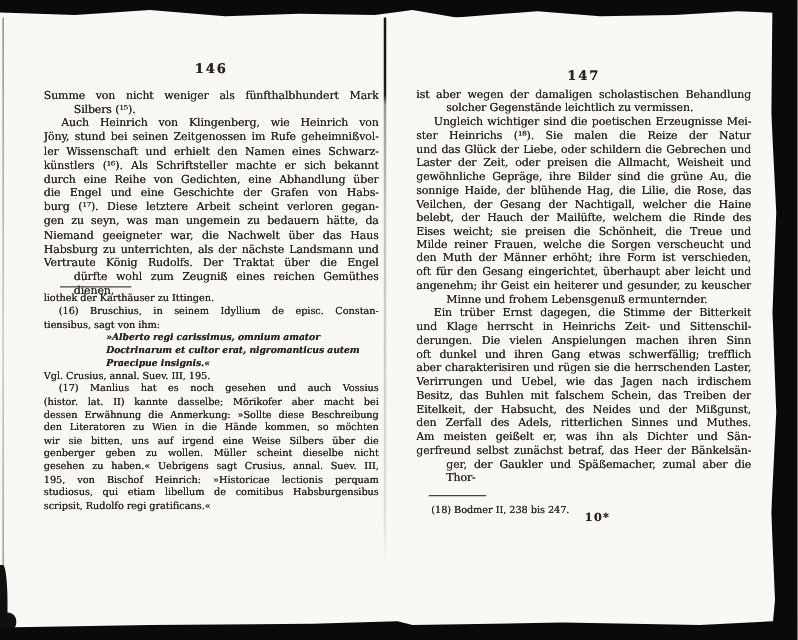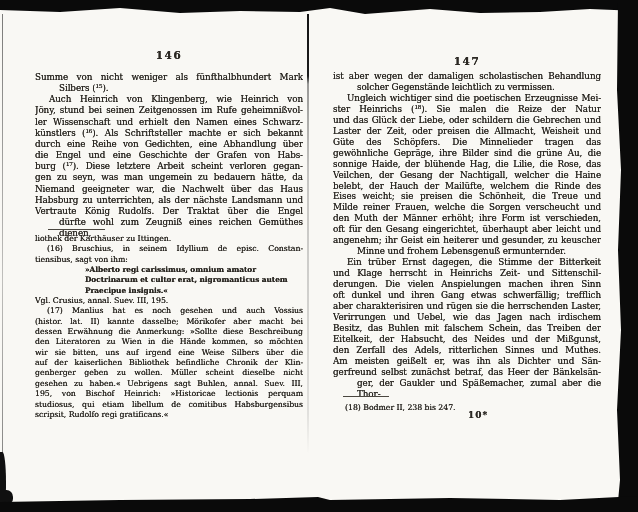--- a/index.html
+++ b/index.html
@@ -47,21 +47,21 @@
   .line.indent{text-indent:14px;}
   .fnrule{position:absolute;height:1px;background:#4a463f;}
   .page-left  .fnrule{top:229px;left:13px;width:57px;}
   .page-right .fnrule{top:396px;left:10px;width:46px;}
   .fns{position:absolute;left:0;width:100%;font-size:7.8px;letter-spacing:-0.05px;}
   .page-left  .fns{top:234px;line-height:10.35px;}
   .page-right .fns{top:403px;line-height:10.5px;}
   .fnline{text-align:justify;text-align-last:justify;overflow:hidden;}
   .fnline.end{text-align-last:left;}
   .fnline.fnfirst{text-indent:12px;}
-  .fnline.verse{padding-left:50px;font-weight:bold;font-size:7.4px;}
+  .fnline.verse{padding-left:50px;font-weight:bold;font-size:7.4px;font-style:italic;}
   .signature{position:absolute;left:118px;top:410px;width:54px;text-align:center;
     font-size:9px;font-weight:bold;letter-spacing:1px;}
 </style>
 </head>
 <body>
 
 <div class="stage">
 
   <div class="band band-top"></div>
   <div class="band band-right"></div>
@@ -97,40 +97,38 @@
         <div class="fnline end">tiensibus, sagt von ihm:</div>
         <div class="fnline verse end">»Alberto regi carissimus, omnium amator</div>
         <div class="fnline verse end">Doctrinarum et cultor erat, nigromanticus autem</div>
         <div class="fnline verse end">Praecipue insignis.«</div>
         <div class="fnline end">Vgl. Crusius, annal. Suev. III, 195.</div>
         <div class="fnline fnfirst">(17) Manlius hat es noch gesehen und auch Vossius</div>
         <div class="fnline">(histor. lat. II) kannte dasselbe; Mörikofer aber macht bei</div>
         <div class="fnline">dessen Erwähnung die Anmerkung: »Sollte diese Beschreibung</div>
         <div class="fnline">den Literatoren zu Wien in die Hände kommen, so möchten</div>
         <div class="fnline">wir sie bitten, uns auf irgend eine Weise Silbers über die</div>
-        <div class="fnline">auf der kaiserlichen Bibliothek befindliche Chronik der Klin-</div>
         <div class="fnline">genberger geben zu wollen. Müller scheint dieselbe nicht</div>
-        <div class="fnline">gesehen zu haben.« Uebrigens sagt Buhlen, annal. Suev. III,</div>
+        <div class="fnline">gesehen zu haben.« Uebrigens sagt Crusius, annal. Suev. III,</div>
         <div class="fnline">195, von Bischof Heinrich: »Historicae lectionis perquam</div>
         <div class="fnline">studiosus, qui etiam libellum de comitibus Habsburgensibus</div>
         <div class="fnline end">scripsit, Rudolfo regi gratificans.«</div>
       </div>
   </section>
 
   <section class="page page-right">
     <div class="pagenum">147</div>
     <div class="pbody">
 
     <div class="line">ist aber wegen der damaligen scholastischen Behandlung</div>
         <div class="line end">solcher Gegenstände leichtlich zu vermissen.</div>
         <div class="line indent">Ungleich wichtiger sind die poetischen Erzeugnisse Mei-</div>
         <div class="line">ster Heinrichs (¹⁸). Sie malen die Reize der Natur</div>
         <div class="line">und das Glück der Liebe, oder schildern die Gebrechen und</div>
         <div class="line">Laster der Zeit, oder preisen die Allmacht, Weisheit und</div>
-        <div class="line">Güte des Schöpfers. Die Minnelieder tragen das</div>
         <div class="line">gewöhnliche Gepräge, ihre Bilder sind die grüne Au, die</div>
         <div class="line">sonnige Haide, der blühende Hag, die Lilie, die Rose, das</div>
         <div class="line">Veilchen, der Gesang der Nachtigall, welcher die Haine</div>
         <div class="line">belebt, der Hauch der Mailüfte, welchem die Rinde des</div>
         <div class="line">Eises weicht; sie preisen die Schönheit, die Treue und</div>
         <div class="line">Milde reiner Frauen, welche die Sorgen verscheucht und</div>
         <div class="line">den Muth der Männer erhöht; ihre Form ist verschieden,</div>
         <div class="line">oft für den Gesang eingerichtet, überhaupt aber leicht und</div>
         <div class="line">angenehm; ihr Geist ein heiterer und gesunder, zu keuscher</div>
         <div class="line end">Minne und frohem Lebensgenuß ermunternder.</div>

